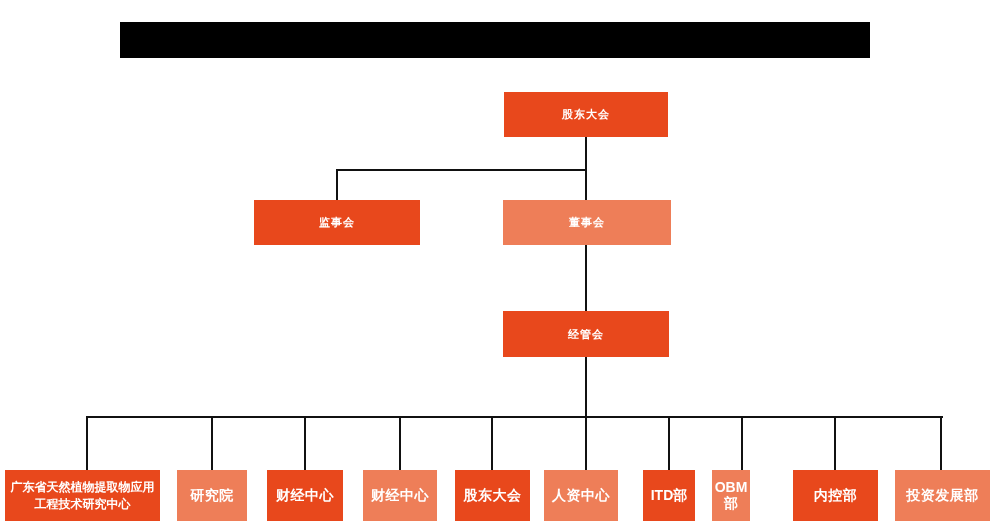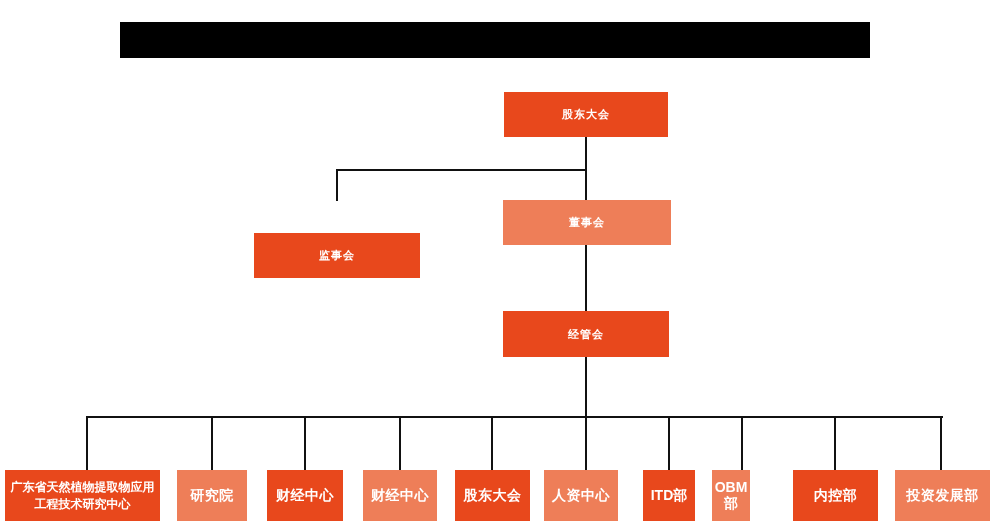--- a/index.html
+++ b/index.html
@@ -37,21 +37,21 @@
     text-align: center;
     color: var(--node-text);
     font-weight: bold;
     font-size: 11px;
     letter-spacing: 1px;
   }
   .primary   { background: var(--primary); }
   .secondary { background: var(--secondary); }
 
   .n-shareholders { left: 504px; top:  92px; width: 164px; height: 45px; }
-  .n-supervisory  { left: 254px; top: 200px; width: 166px; height: 45px; margin-top: 33px; }
+  .n-supervisory  { left: 254px; top: 200px; width: 166px; height: 45px; }
   .n-board        { left: 503px; top: 200px; width: 168px; height: 45px; }
   .n-management   { left: 503px; top: 311px; width: 166px; height: 46px; }
 
   .dept { top: 470px; height: 51px; font-size: 14px; letter-spacing: 0.5px; text-align: center; }
   .dept:nth-of-type(odd)  { background: var(--secondary); }
   .dept:nth-of-type(even) { background: var(--primary); }
   .d1  { left:   5px; width: 155px; font-size: 12px; letter-spacing: 0; line-height: 1.35; padding: 2px 4px; }
   .d2  { left: 177px; width:  70px; }
   .d3  { left: 267px; width:  76px; }
   .d4  { left: 363px; width:  74px; }

